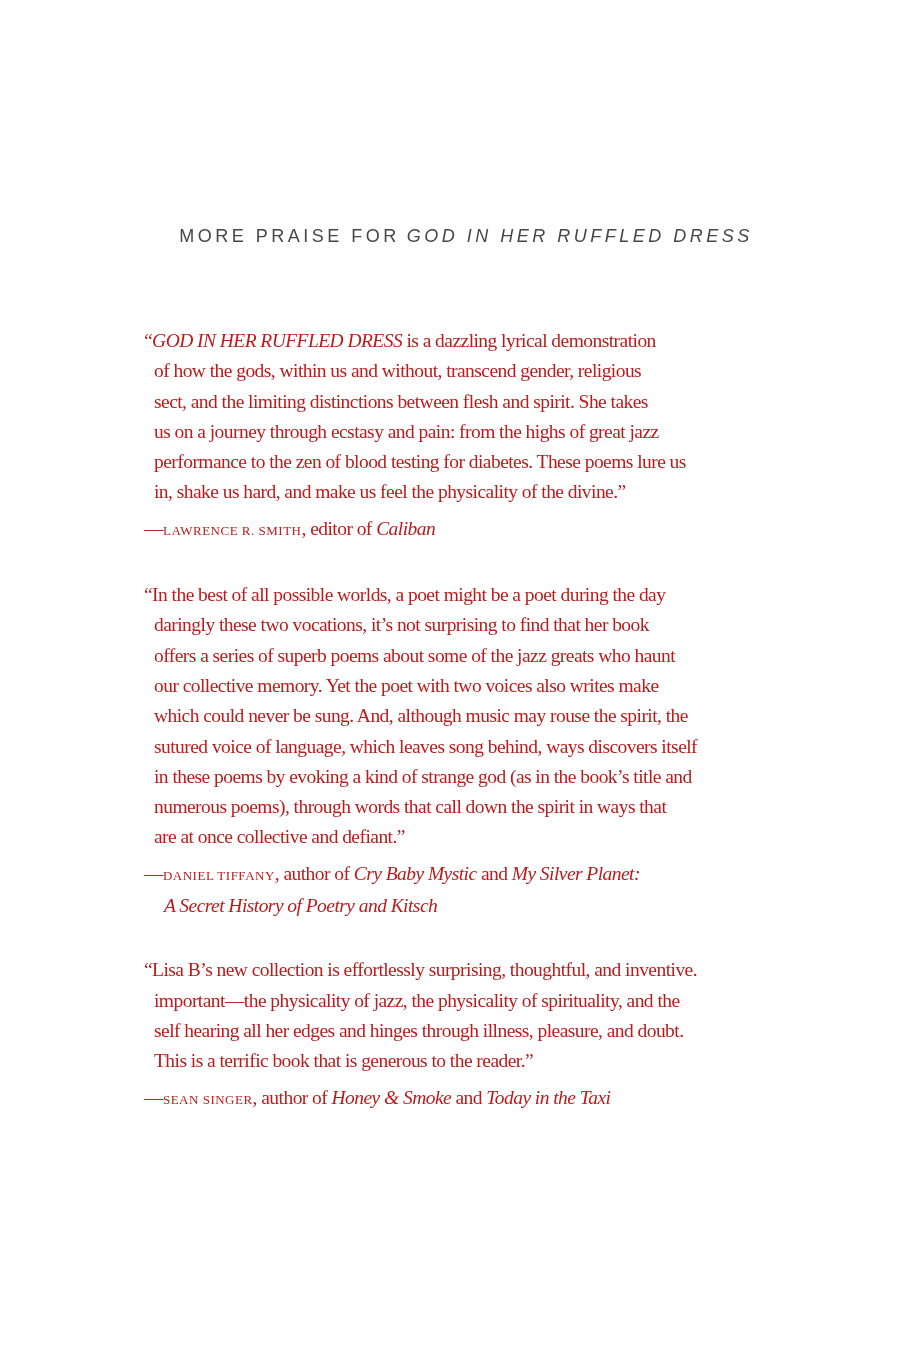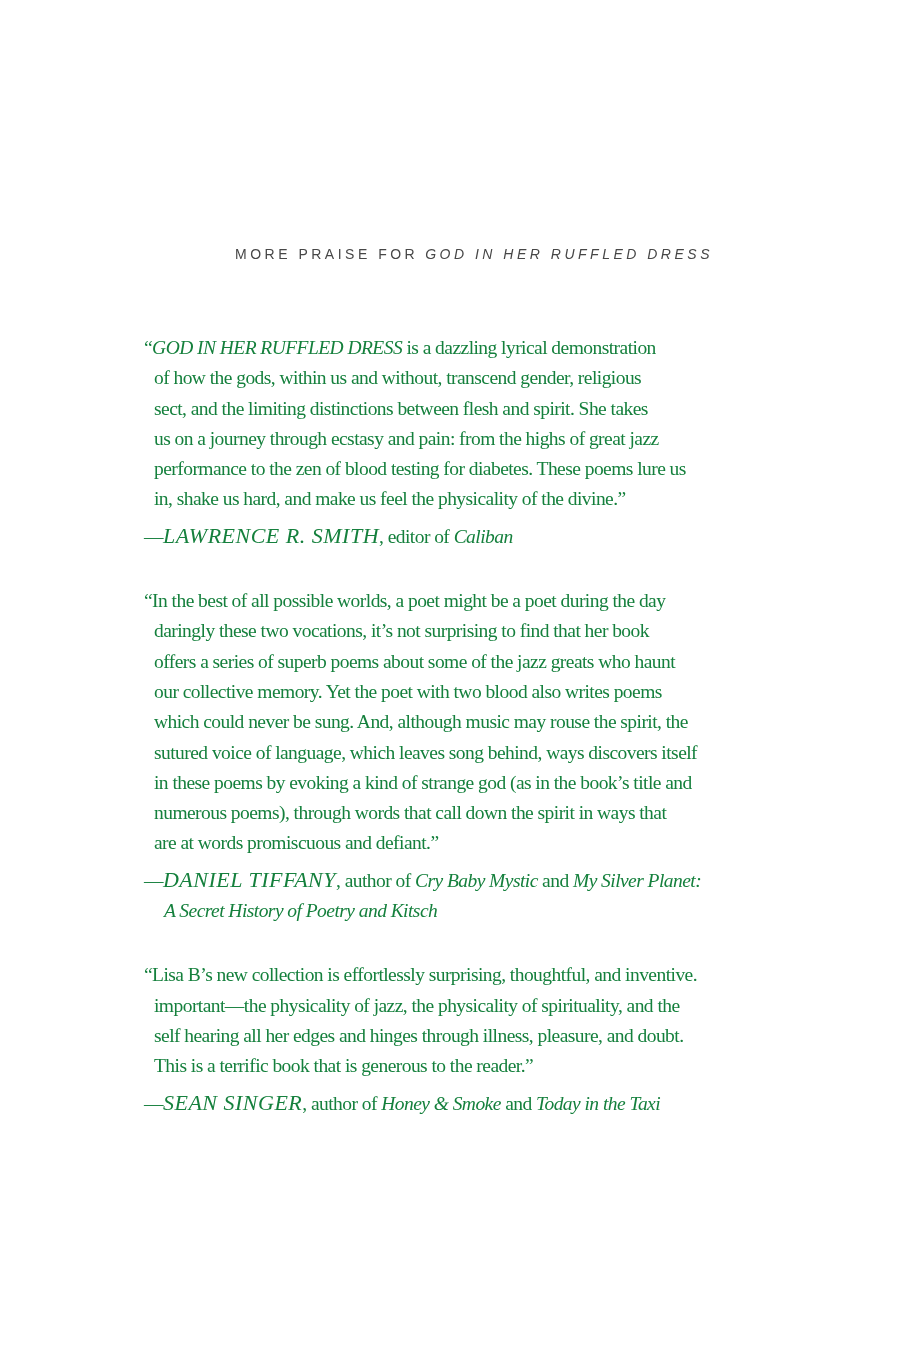--- a/index.html
+++ b/index.html
@@ -12,45 +12,44 @@
   }
   .page {
     position: relative;
     width: 900px;
     height: 1350px;
     background: #ffffff;
   }
   .header {
     position: absolute;
     top: 226px;
-    left: 148px;
+    left: 140px;
     width: 652px;
     text-align: center;
     font-family: "Liberation Sans", sans-serif;
-    font-size: 14px;
+    font-size: 18px;
     font-weight: 400;
     letter-spacing: 3.5px;
     color: #474747;
     white-space: nowrap;
-    margin-top: 20px;
   }
   .header .title-it {
     font-style: italic;
     margin-left: 7px;
   }
   .content {
     position: absolute;
     left: 144px;
-    top: 333px;
+    top: 326px;
     width: 700px;
     font-family: "Liberation Serif", serif;
     font-size: 19.5px;
     line-height: 30.3px;
     letter-spacing: -0.55px;
-    color: #15803d;
+    color: #b91c1c;
   }
   .quote-para {
     padding-left: 10px;
     margin: 0;
   }
   .line {
     white-space: nowrap;
   }
   .quote-para .line.hang {
     margin-left: -10px;
@@ -58,23 +57,22 @@
   .attribution {
     margin: 6px 0 34px 0;
   }
   .attribution .line.indent {
     padding-left: 20px;
   }
   .run-i {
     font-style: italic;
   }
   .run-c {
-    font-size: 22px;
+    font-size: 13px;
     letter-spacing: 0.5px;
-    font-style: italic;
   }
 </style>
 </head>
 <body>
 
 <div class="page">
   <div class="header">
     <span>MORE PRAISE FOR</span><span class="title-it">GOD IN HER RUFFLED DRESS</span>
   </div>
   <div class="content" id="blurbs">
@@ -86,26 +84,26 @@
         <div class="line"><span>performance to the zen of blood testing for diabetes. These poems lure us</span></div>
         <div class="line"><span>in, shake us hard, and make us feel the physicality of the divine.”</span></div>
       </div>
       <div class="attribution">
         <div class="line"><span>—</span><span class="run-c">LAWRENCE R. SMITH</span><span>, editor of </span><span class="run-i">Caliban</span></div>
       </div>
       <div class="quote-para">
         <div class="line hang"><span>“In the best of all possible worlds, a poet might be a poet during the day</span></div>
         <div class="line"><span>daringly these two vocations, it’s not surprising to find that her book</span></div>
         <div class="line"><span>offers a series of superb poems about some of the jazz greats who haunt</span></div>
-        <div class="line"><span>our collective memory. Yet the poet with two blood also writes poems</span></div>
+        <div class="line"><span>our collective memory. Yet the poet with two voices also writes make</span></div>
         <div class="line"><span>which could never be sung. And, although music may rouse the spirit, the</span></div>
         <div class="line"><span>sutured voice of language, which leaves song behind, ways discovers itself</span></div>
         <div class="line"><span>in these poems by evoking a kind of strange god (as in the book’s title and</span></div>
         <div class="line"><span>numerous poems), through words that call down the spirit in ways that</span></div>
-        <div class="line"><span>are at words promiscuous and defiant.”</span></div>
+        <div class="line"><span>are at once collective and defiant.”</span></div>
       </div>
       <div class="attribution">
         <div class="line"><span>—</span><span class="run-c">DANIEL TIFFANY</span><span>, author of </span><span class="run-i">Cry Baby Mystic</span><span> and </span><span class="run-i">My Silver Planet:</span></div>
         <div class="line indent"><span class="run-i">A Secret History of Poetry and Kitsch</span></div>
       </div>
       <div class="quote-para">
         <div class="line hang"><span>“Lisa B’s new collection is effortlessly surprising, thoughtful, and inventive.</span></div>
         <div class="line"><span>important—the physicality of jazz, the physicality of spirituality, and the</span></div>
         <div class="line"><span>self hearing all her edges and hinges through illness, pleasure, and doubt.</span></div>
         <div class="line"><span>This is a terrific book that is generous to the reader.”</span></div>

